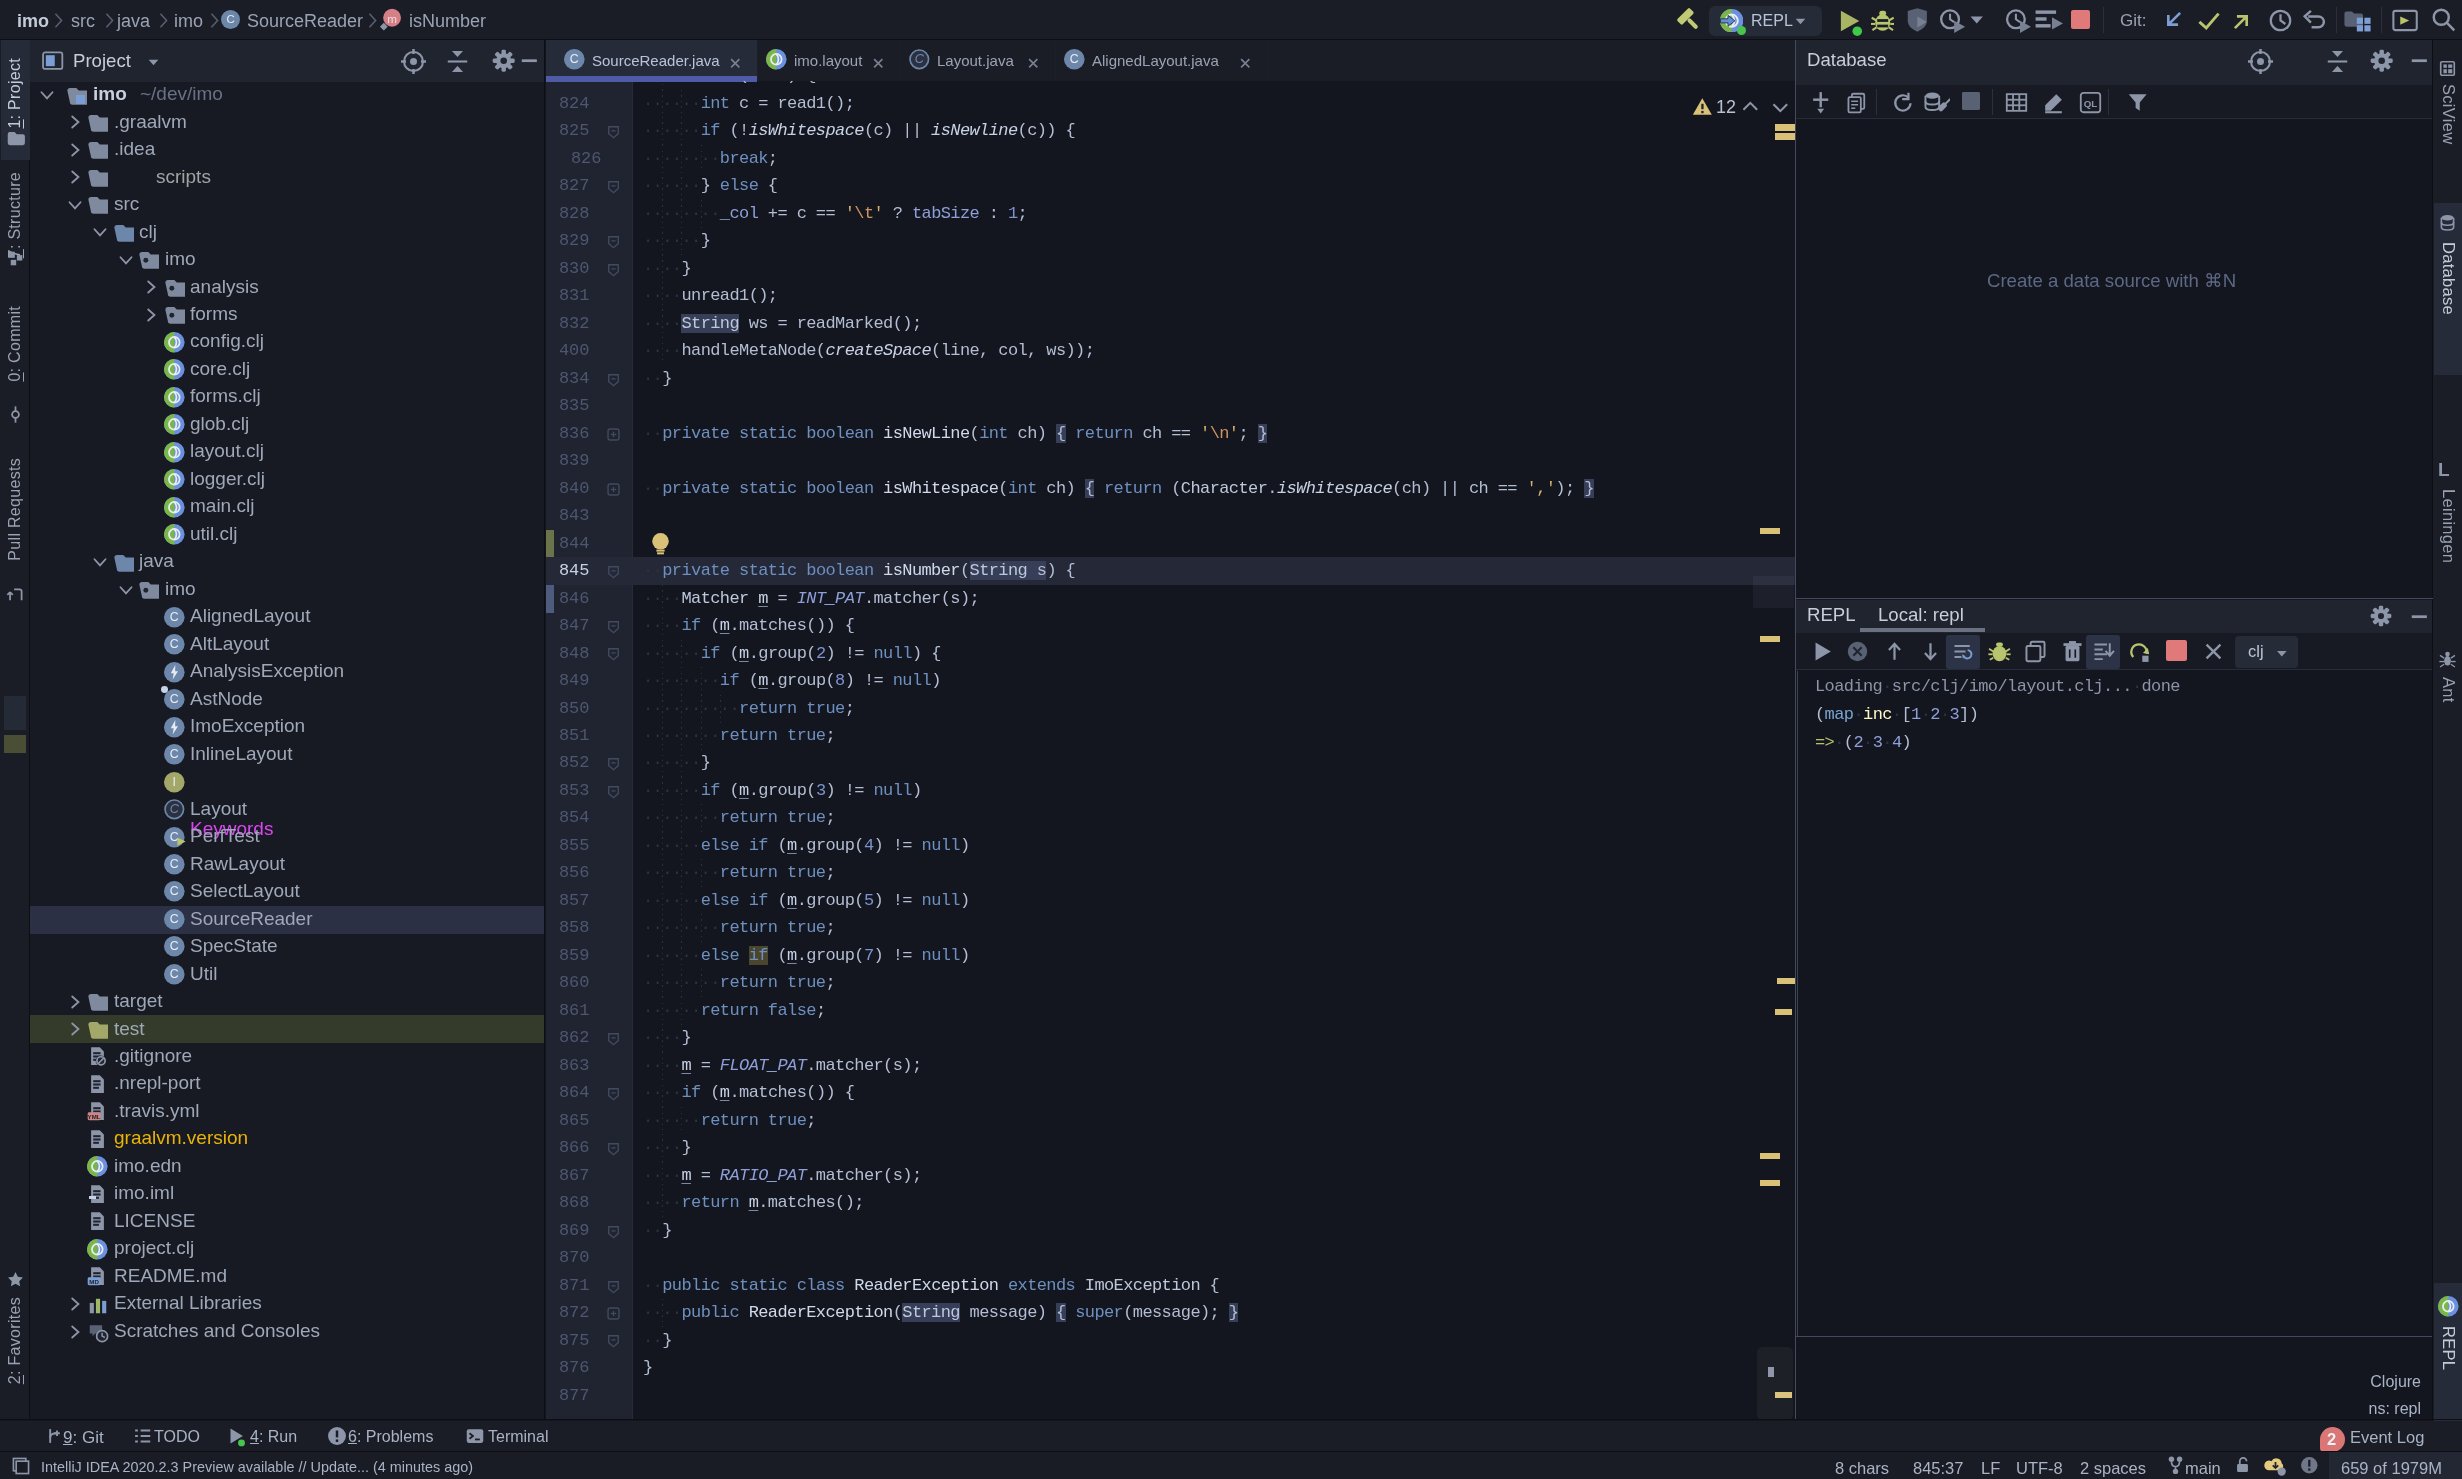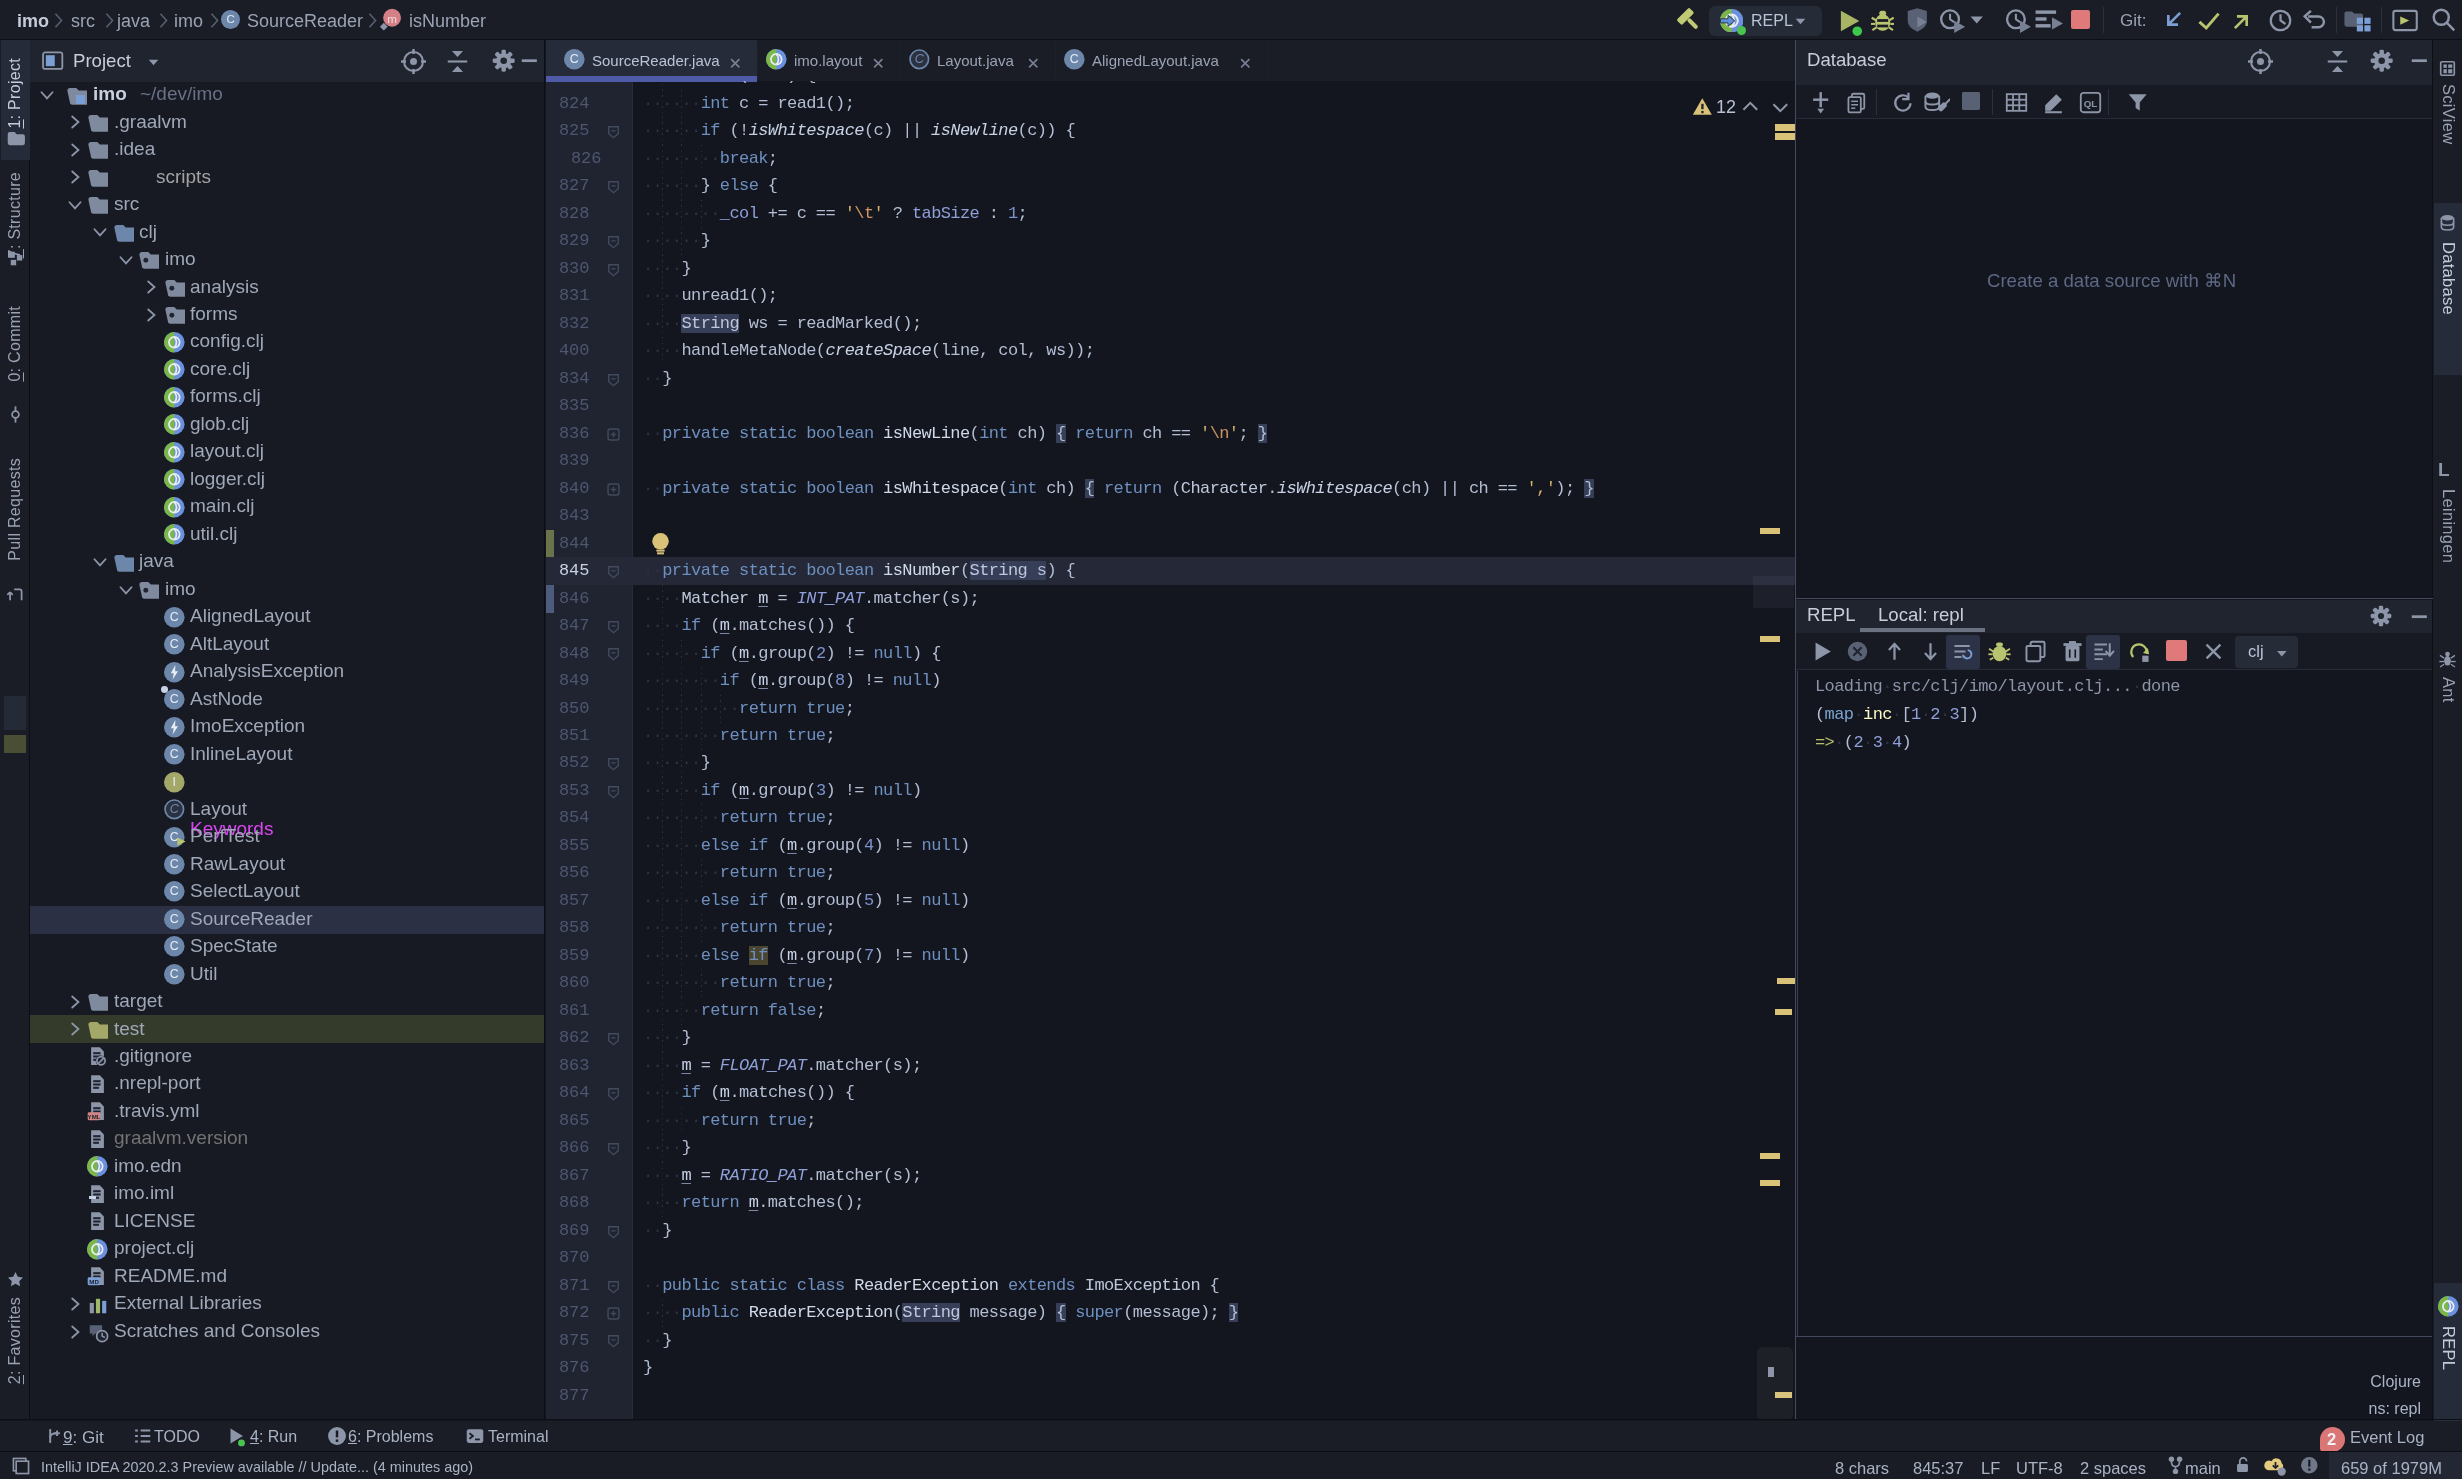--- a/index.html
+++ b/index.html
@@ -502,21 +502,21 @@
     <rect x="1" y="16.5" width="18.6" height="11.4" rx="2" fill="#d08585"></rect>
     <text x="10.3" y="25.5" font-family="Liberation Sans" font-size="9.0" fill="#20242f" text-anchor="middle" font-weight="bold">YML</text>
   </svg>
 <div class="abs" style="left:114px;top:1100px;font-size:19px;font-weight:normal;color:#9fa8b8;white-space:pre;">.travis.yml</div>
 <svg class="abs" style="left:87px;top:1129px;" width="20.6" height="20.6" viewBox="0 0 30 30">
     <path d="M6.0 2 h12.6 l6.0 6.0 v19.8 h-18.6 z" fill="#8d96a9"></path>
     <rect x="9.0" y="9.0" width="10.799999999999999" height="3" fill="#1f2430"></rect>
     <rect x="9.0" y="13.8" width="10.799999999999999" height="3" fill="#1f2430"></rect>
     <rect x="9.0" y="18.6" width="8.4" height="3" fill="#1f2430"></rect>
   </svg>
-<div class="abs" style="left:114px;top:1127px;font-size:19px;font-weight:normal;color:#737373;white-space:pre;">graalvm.version</div>
+<div class="abs" style="left:114px;top:1127px;font-size:19px;font-weight:normal;color:#eab308;white-space:pre;">graalvm.version</div>
 <svg class="abs" style="left:87px;top:1156px;" width="20.6" height="20.6" viewBox="0 0 30 30">
     <circle cx="15.0" cy="15.0" r="15.0" fill="#6b90dd"></circle>
     <path d="M15.0 0 A15.0 15.0 0 0 0 15.0 30 Z" fill="#7ab648"></path>
     <circle cx="15.0" cy="15.0" r="7.800000000000001" fill="none" stroke="#e8edf5" stroke-width="2.5500000000000003"></circle>
     <path d="M15.0 7.199999999999999 q6.6 7.800000000000001 0 15.600000000000001" fill="none" stroke="#e8edf5" stroke-width="2.5500000000000003"></path>
   </svg>
 <div class="abs" style="left:114px;top:1155px;font-size:19px;font-weight:normal;color:#9fa8b8;white-space:pre;">imo.edn</div>
 <svg class="abs" style="left:87px;top:1184px;" width="20.6" height="20.6" viewBox="0 0 30 30">
     <path d="M6.0 2 h12.6 l6.0 6.0 v19.8 h-18.6 z" fill="#8d96a9"></path>
     <rect x="9.0" y="9.0" width="10.799999999999999" height="3" fill="#1f2430"></rect>

